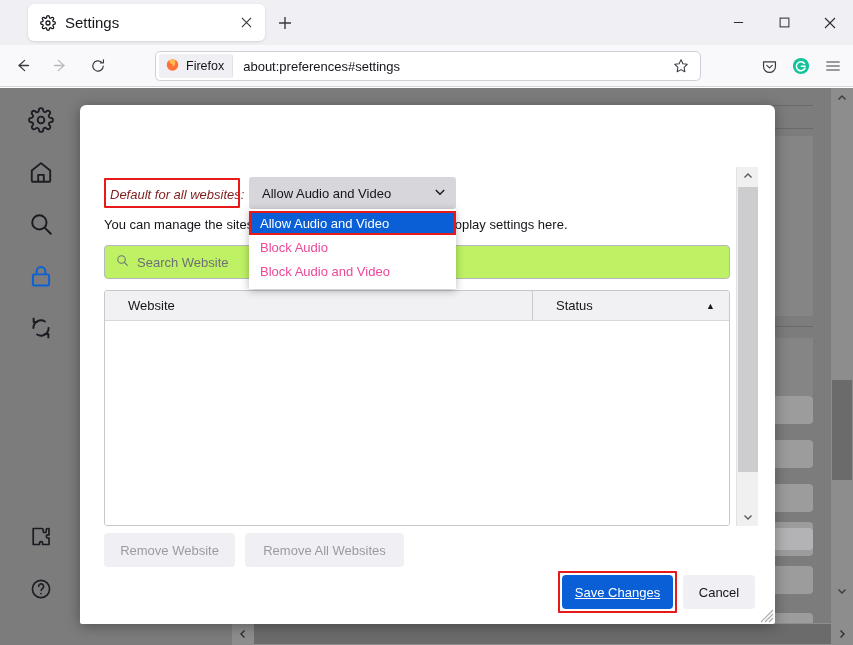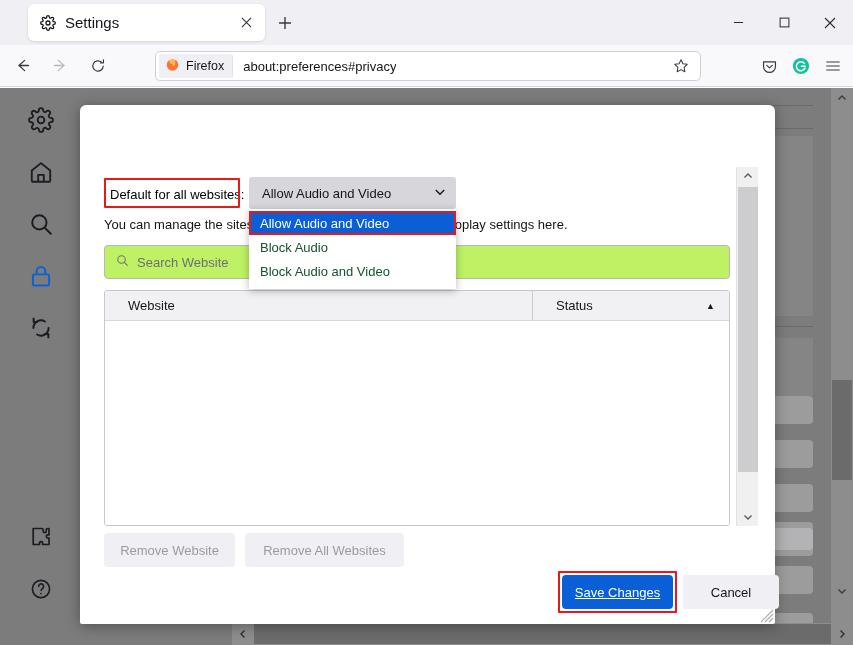--- a/index.html
+++ b/index.html
@@ -133,42 +133,42 @@
     position: relative; height: 44px; border-bottom: 1px solid #e6e6e9;
     display: flex; align-items: center; justify-content: center;
   }
   .dlg-title { font-size: 14px; color: #15141a; }
   .dlg-close {
     position: absolute; right: 10px; top: 9px; width: 28px; height: 26px;
     display: flex; align-items: center; justify-content: center;
     color: #15141a;
   }
   .dlg-body { position: relative; height: 475px; }
-  .lbl-default { font-size: 13px; color: #000000; white-space: nowrap; }
+  .lbl-default { font-size: 13px; color: #7f1d1d; white-space: nowrap; font-style: italic; }
   .hl-box {
     position: absolute; border: 2.5px solid #e81919; border-radius: 1px;
     pointer-events: none;
   }
 
   .select-btn {
     position: absolute; left: 249px; top: 177px; width: 207px; height: 32px;
     background: #d6d6db; border: none; border-radius: 3px;
     display: flex; align-items: center; padding: 0 10px 0 13px;
     font-size: 13px; color: #15141a;
   }
   .select-caret { margin-left: auto; font-size: 11px; color: #15141a; }
 
   .dropdown {
     position: absolute; left: 249px; top: 209px; width: 207px;
     background: #ffffff; box-shadow: 0 2px 8px rgba(0,0,0,0.28);
     padding: 2px 0 6px 0; z-index: 20;
   }
   .dd-item {
     height: 24px; display: flex; align-items: center; padding-left: 11px;
-    font-size: 13px; color: #14532d; white-space: nowrap;
+    font-size: 13px; color: #ec4899; white-space: nowrap;
   }
   .dd-item.sel { background: #0a5fd6; color: #ffffff; }
 
   .desc {
     position: absolute; left: 104px; top: 217px; font-size: 13px; color: #15141a;
     white-space: nowrap;
   }
   .searchbox {
     position: absolute; left: 104px; top: 245px; width: 626px; height: 34px;
     background: #bef264; border: 1px solid #b6b6bd; border-radius: 4px;
@@ -282,21 +282,21 @@
   <div class="urlbar">
     <div class="ident">
       <span>
         <svg width="15" height="15" viewBox="0 0 24 24">
           <circle cx="12" cy="12.6" r="9.2" fill="#ff7139"></circle>
           <path d="M12 3.4c-2.6 0-4.3 1-5.4 2.2C4.8 7.4 4.2 9.6 4.2 11c0-3 1.9-5 3.2-5.6-.6 1.4-.4 2.9.3 3.9 1 1.5 3 1.5 4.2 2.8 1 1.1.8 2.6.1 3.4 2.3-.6 4.3-2.6 4.3-5 0-2-1-3.6-2.2-4.5 1.6.4 3 1.6 3.8 3.1-.3-3.2-2.9-5.7-5.9-5.7z" fill="#ffbd4f"></path>
         </svg>
       </span>
       <span class="ident-label">Firefox</span>
     </div>
-    <span class="url-text">about:preferences#privacy</span>
+    <span class="url-text">about:preferences#settings</span>
     <span class="star">
       <svg width="16" height="16" viewBox="0 0 20 20" fill="none" stroke="#3a3a42" stroke-width="1.3">
         <path d="M10 2.2 l2.4 4.9 5.4.8-3.9 3.8.9 5.4-4.8-2.6-4.8 2.6.9-5.4L2.2 7.9l5.4-.8z" stroke-linejoin="round"></path>
       </svg>
     </span>
   </div>
 
   <div class="tb-right">
     <div class="tb-icon">
       <svg width="17" height="17" viewBox="0 0 20 20" fill="none" stroke="#3a3a42" stroke-width="1.4">
@@ -478,21 +478,21 @@
     <div class="btn ghost" style="left:104px; top:533px; width:131px">
       <span>Remove Website</span>
     </div>
     <div class="btn ghost" style="left:245px; top:533px; width:159px">
       <span>Remove All Websites</span>
     </div>
 
     <div class="btn primary" style="left:562px; top:575px; width:111px">
       <span class="ul">Save Changes</span>
     </div>
-    <div class="btn neutral" style="left:683px; top:575px; width:96px">
+    <div class="btn neutral" style="left:683px; top:575px; width:72px">
       <span>Cancel</span>
     </div>
 
     <div class="resize-grip" style="left:760px; top:609px">
       <svg width="14" height="14" viewBox="0 0 14 14" stroke="#a9a9b0" stroke-width="1.1">
         <path d="M13 5 L5 13 M13 9 L9 13 M13 1 L1 13"></path>
       </svg>
     </div>
 
     <div class="select-btn" style="pointer-events:auto">

